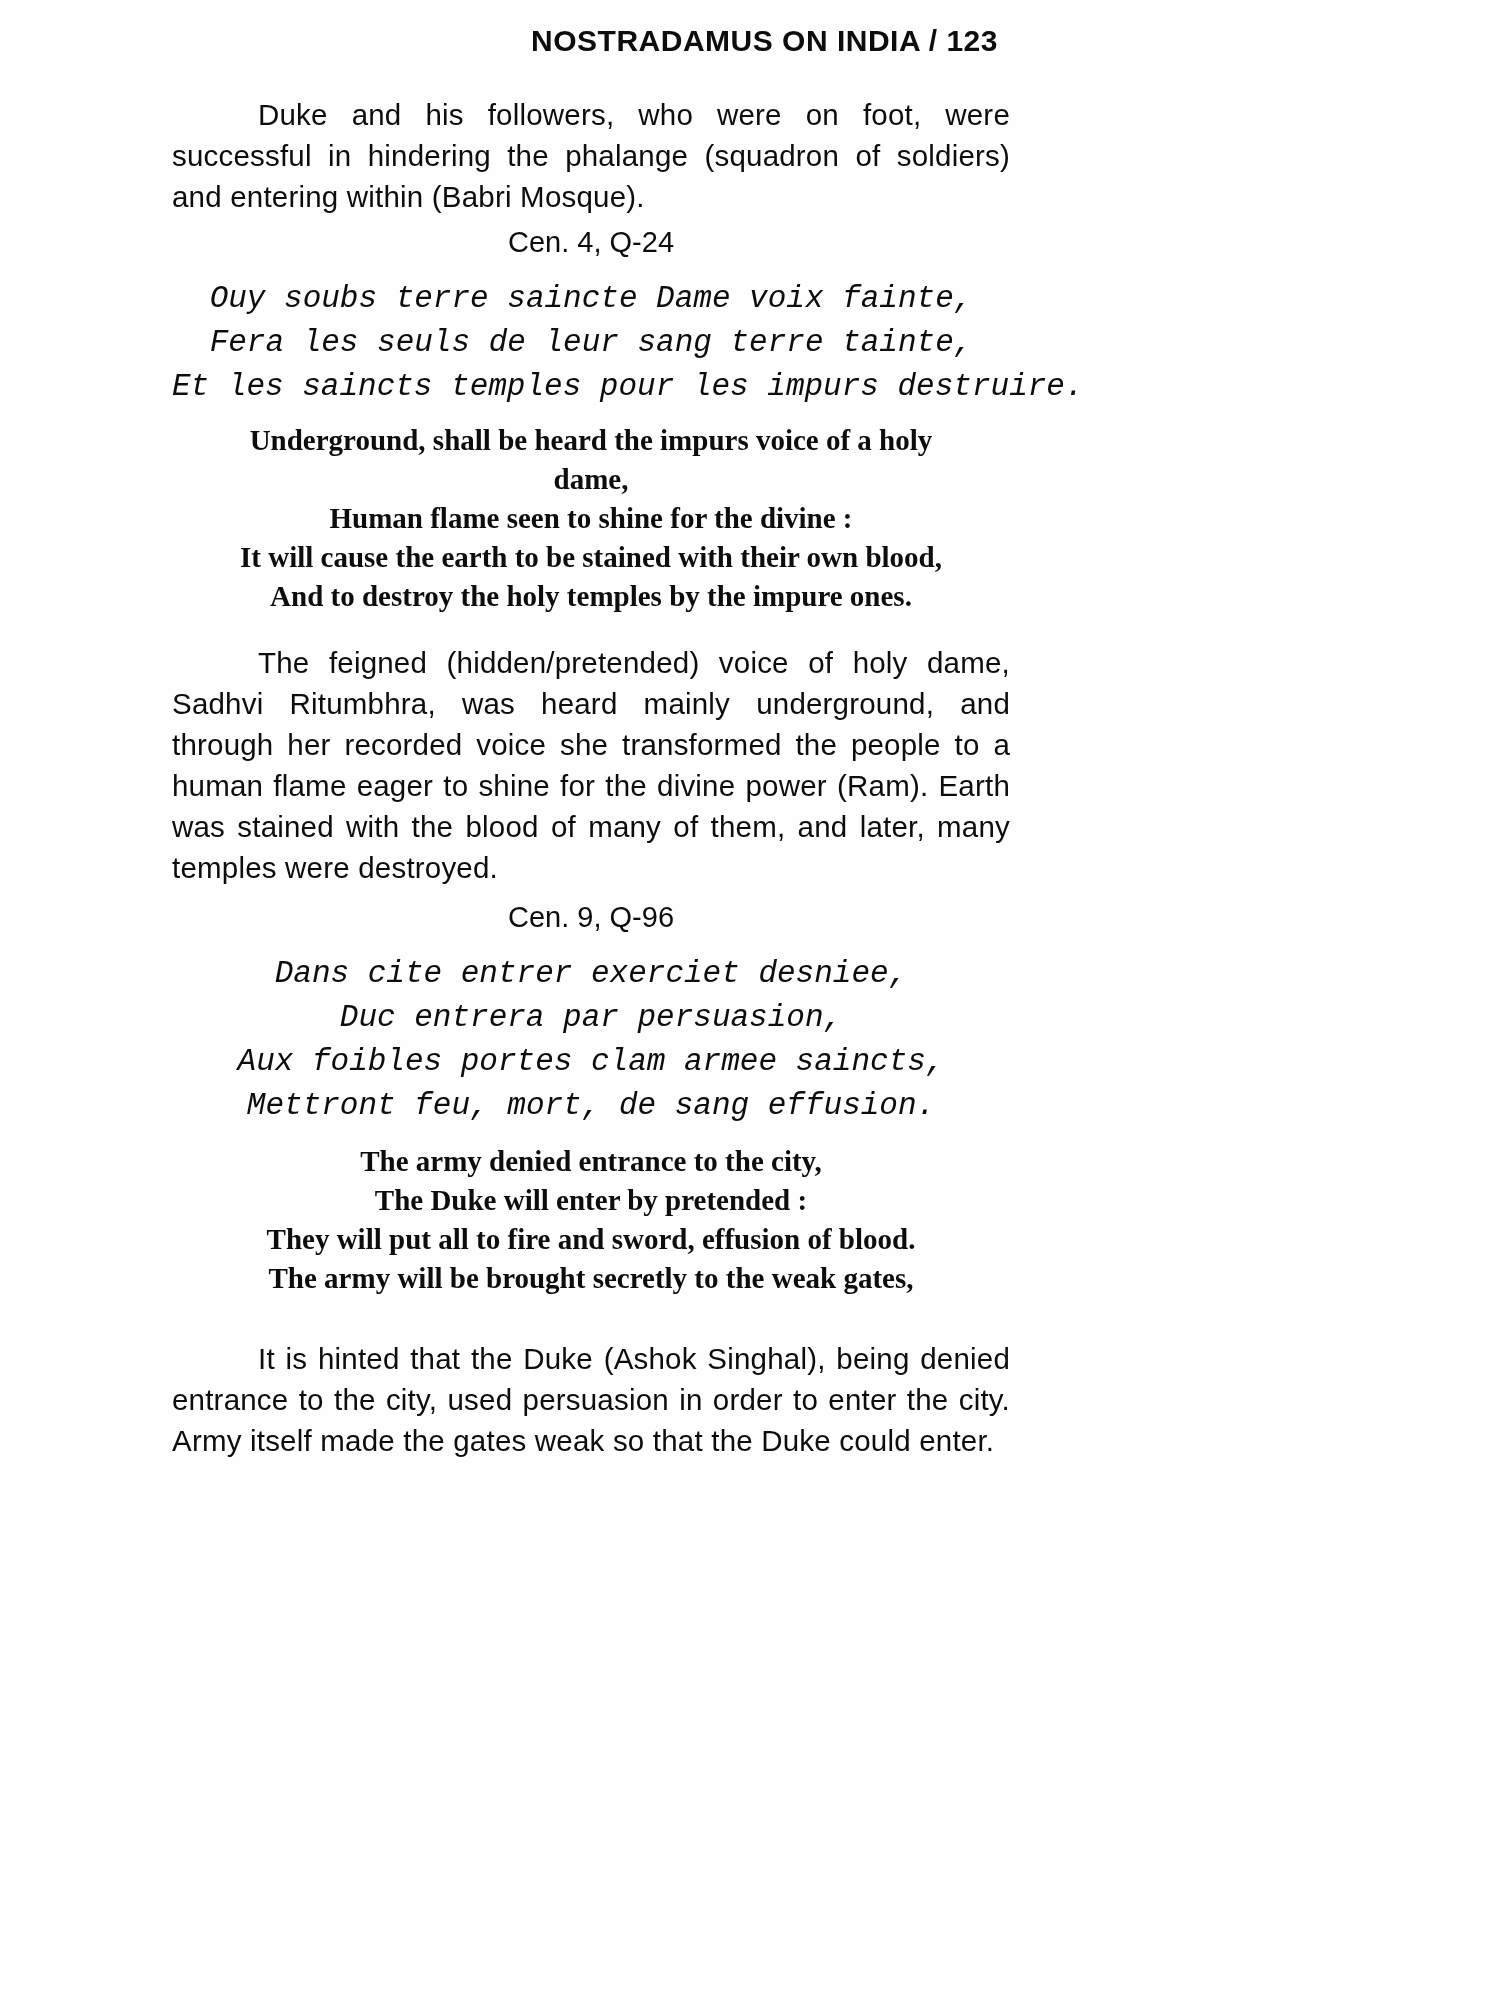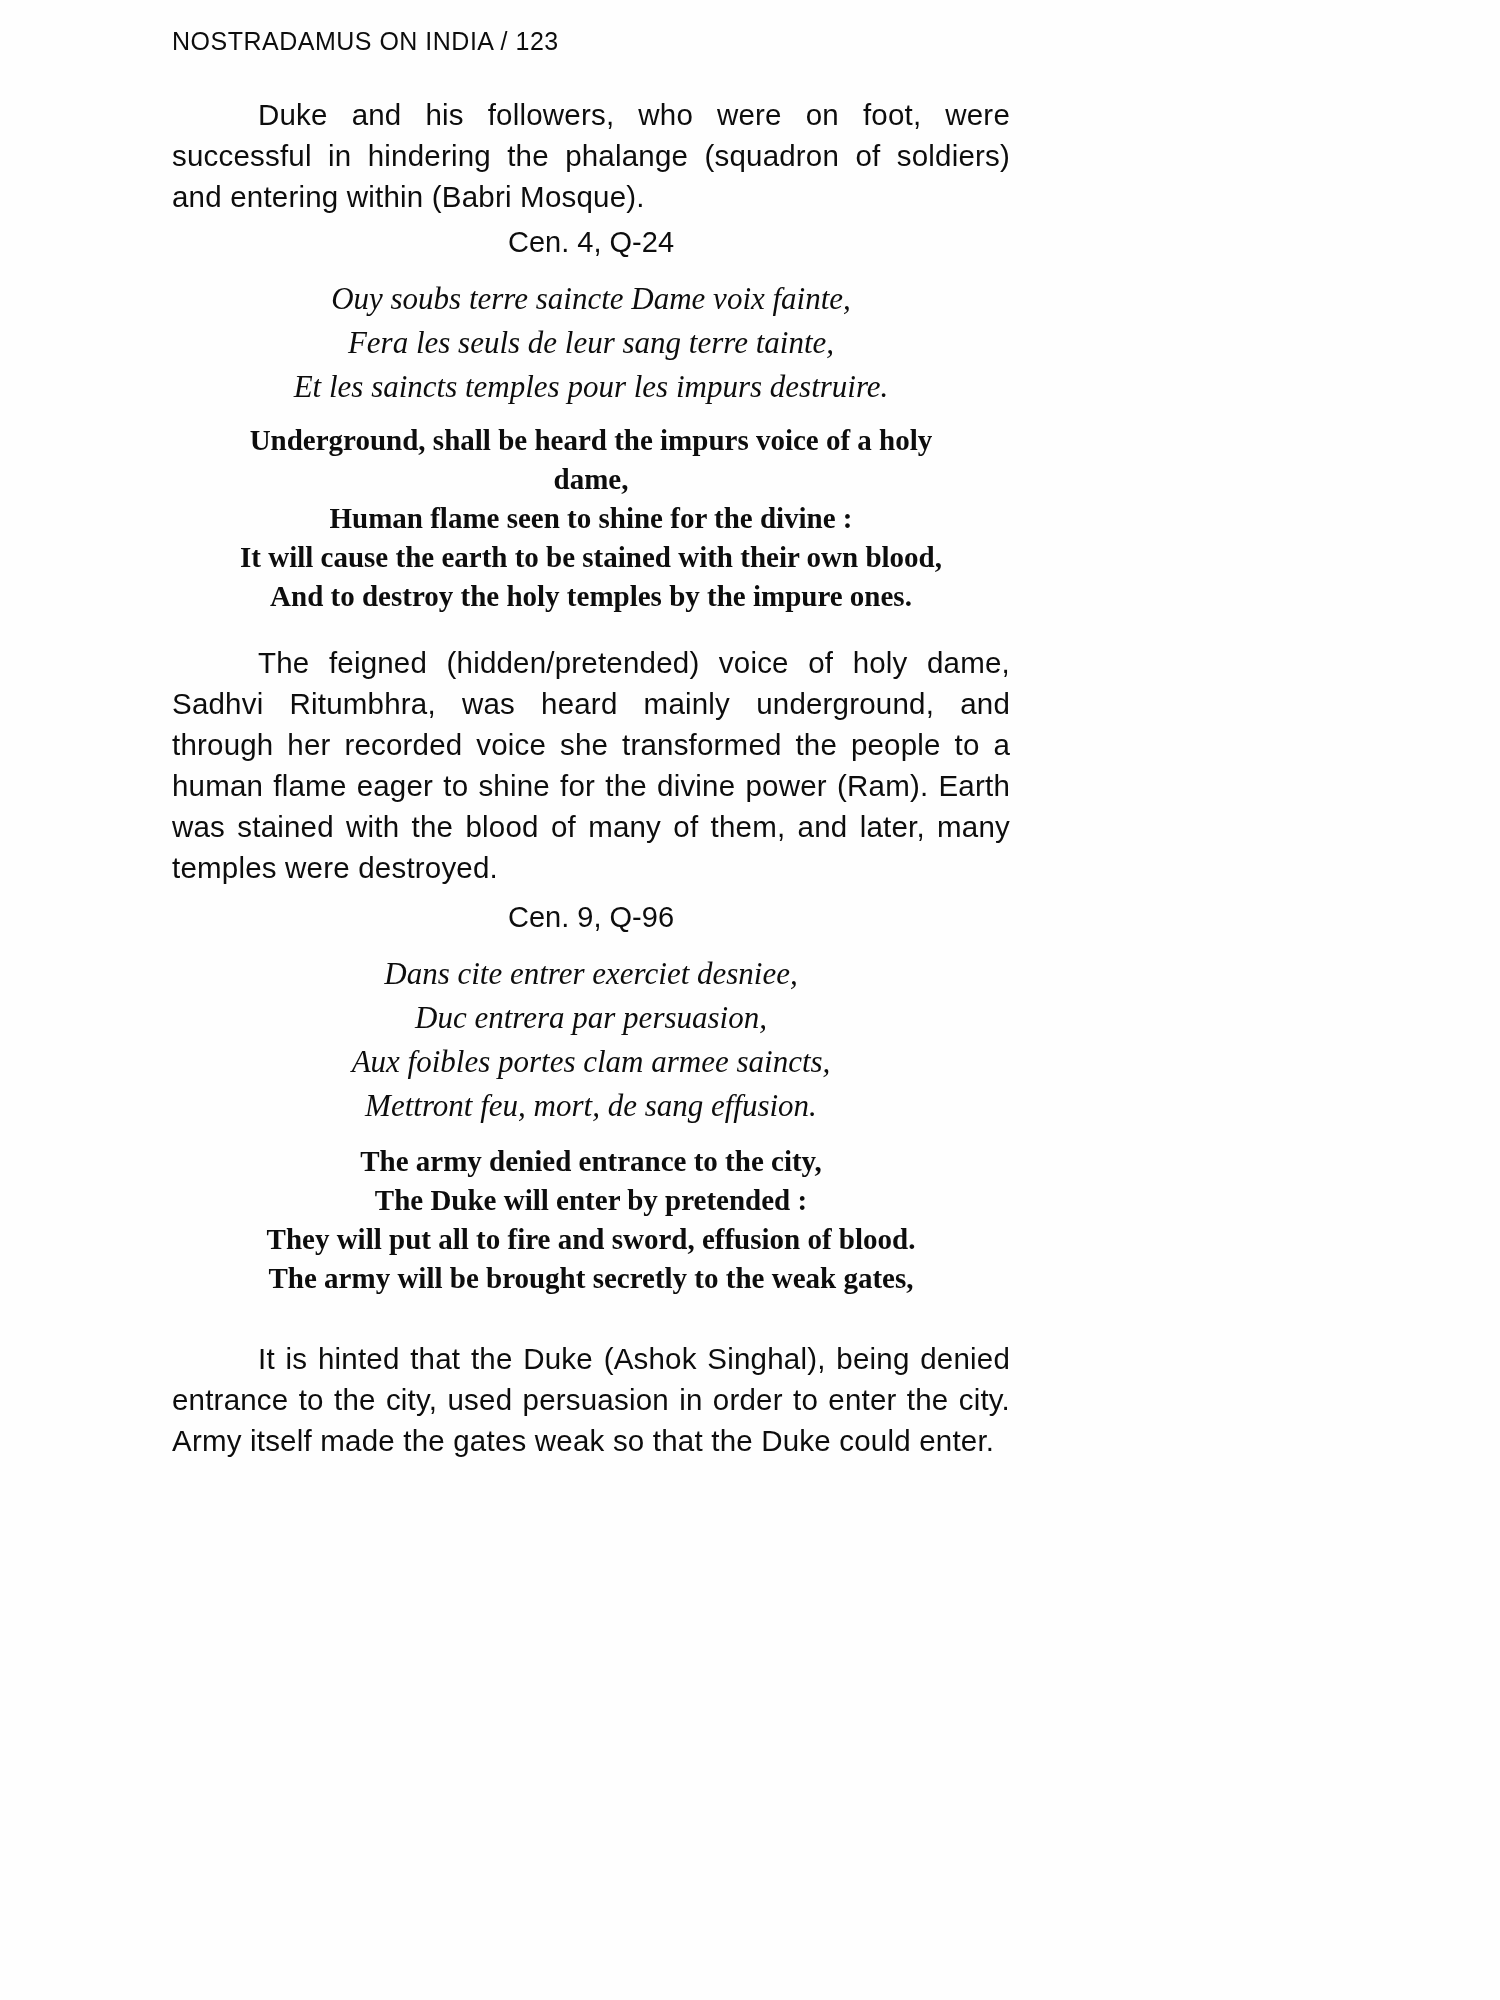--- a/index.html
+++ b/index.html
@@ -16,23 +16,23 @@
     background: #fefefe;
     overflow: hidden;
   }
   .content {
     position: absolute;
     left: 172px;
     top: 26px;
     width: 838px;
   }
   .header {
-    text-align: left;
-    font-weight: normal;
-    font-size: 25px;
+    text-align: right;
+    font-weight: bold;
+    font-size: 30px;
     line-height: 30px;
     letter-spacing: 0.5px;
     padding-right: 12px;
   }
   .para {
     font-size: 29.5px;
     line-height: 41px;
     text-align: justify;
     text-indent: 86px;
     letter-spacing: 0.2px;
@@ -44,21 +44,21 @@
     text-align: center;
     font-weight: normal;
     font-size: 29px;
     line-height: 34px;
     margin-top: 8px;
   }
   .q-heading-2 { margin-top: 12px; }
   .verse {
     margin-top: 18px;
     text-align: center;
-    font-family: Liberation Serif, serif;
+    font-family: Liberation Mono, monospace;
     font-style: italic;
     font-size: 31px;
     line-height: 44px;
   }
   .translation {
     margin-top: 12px;
     text-align: center;
     font-family: "Liberation Serif", serif;
     font-weight: bold;
     font-size: 29px;

